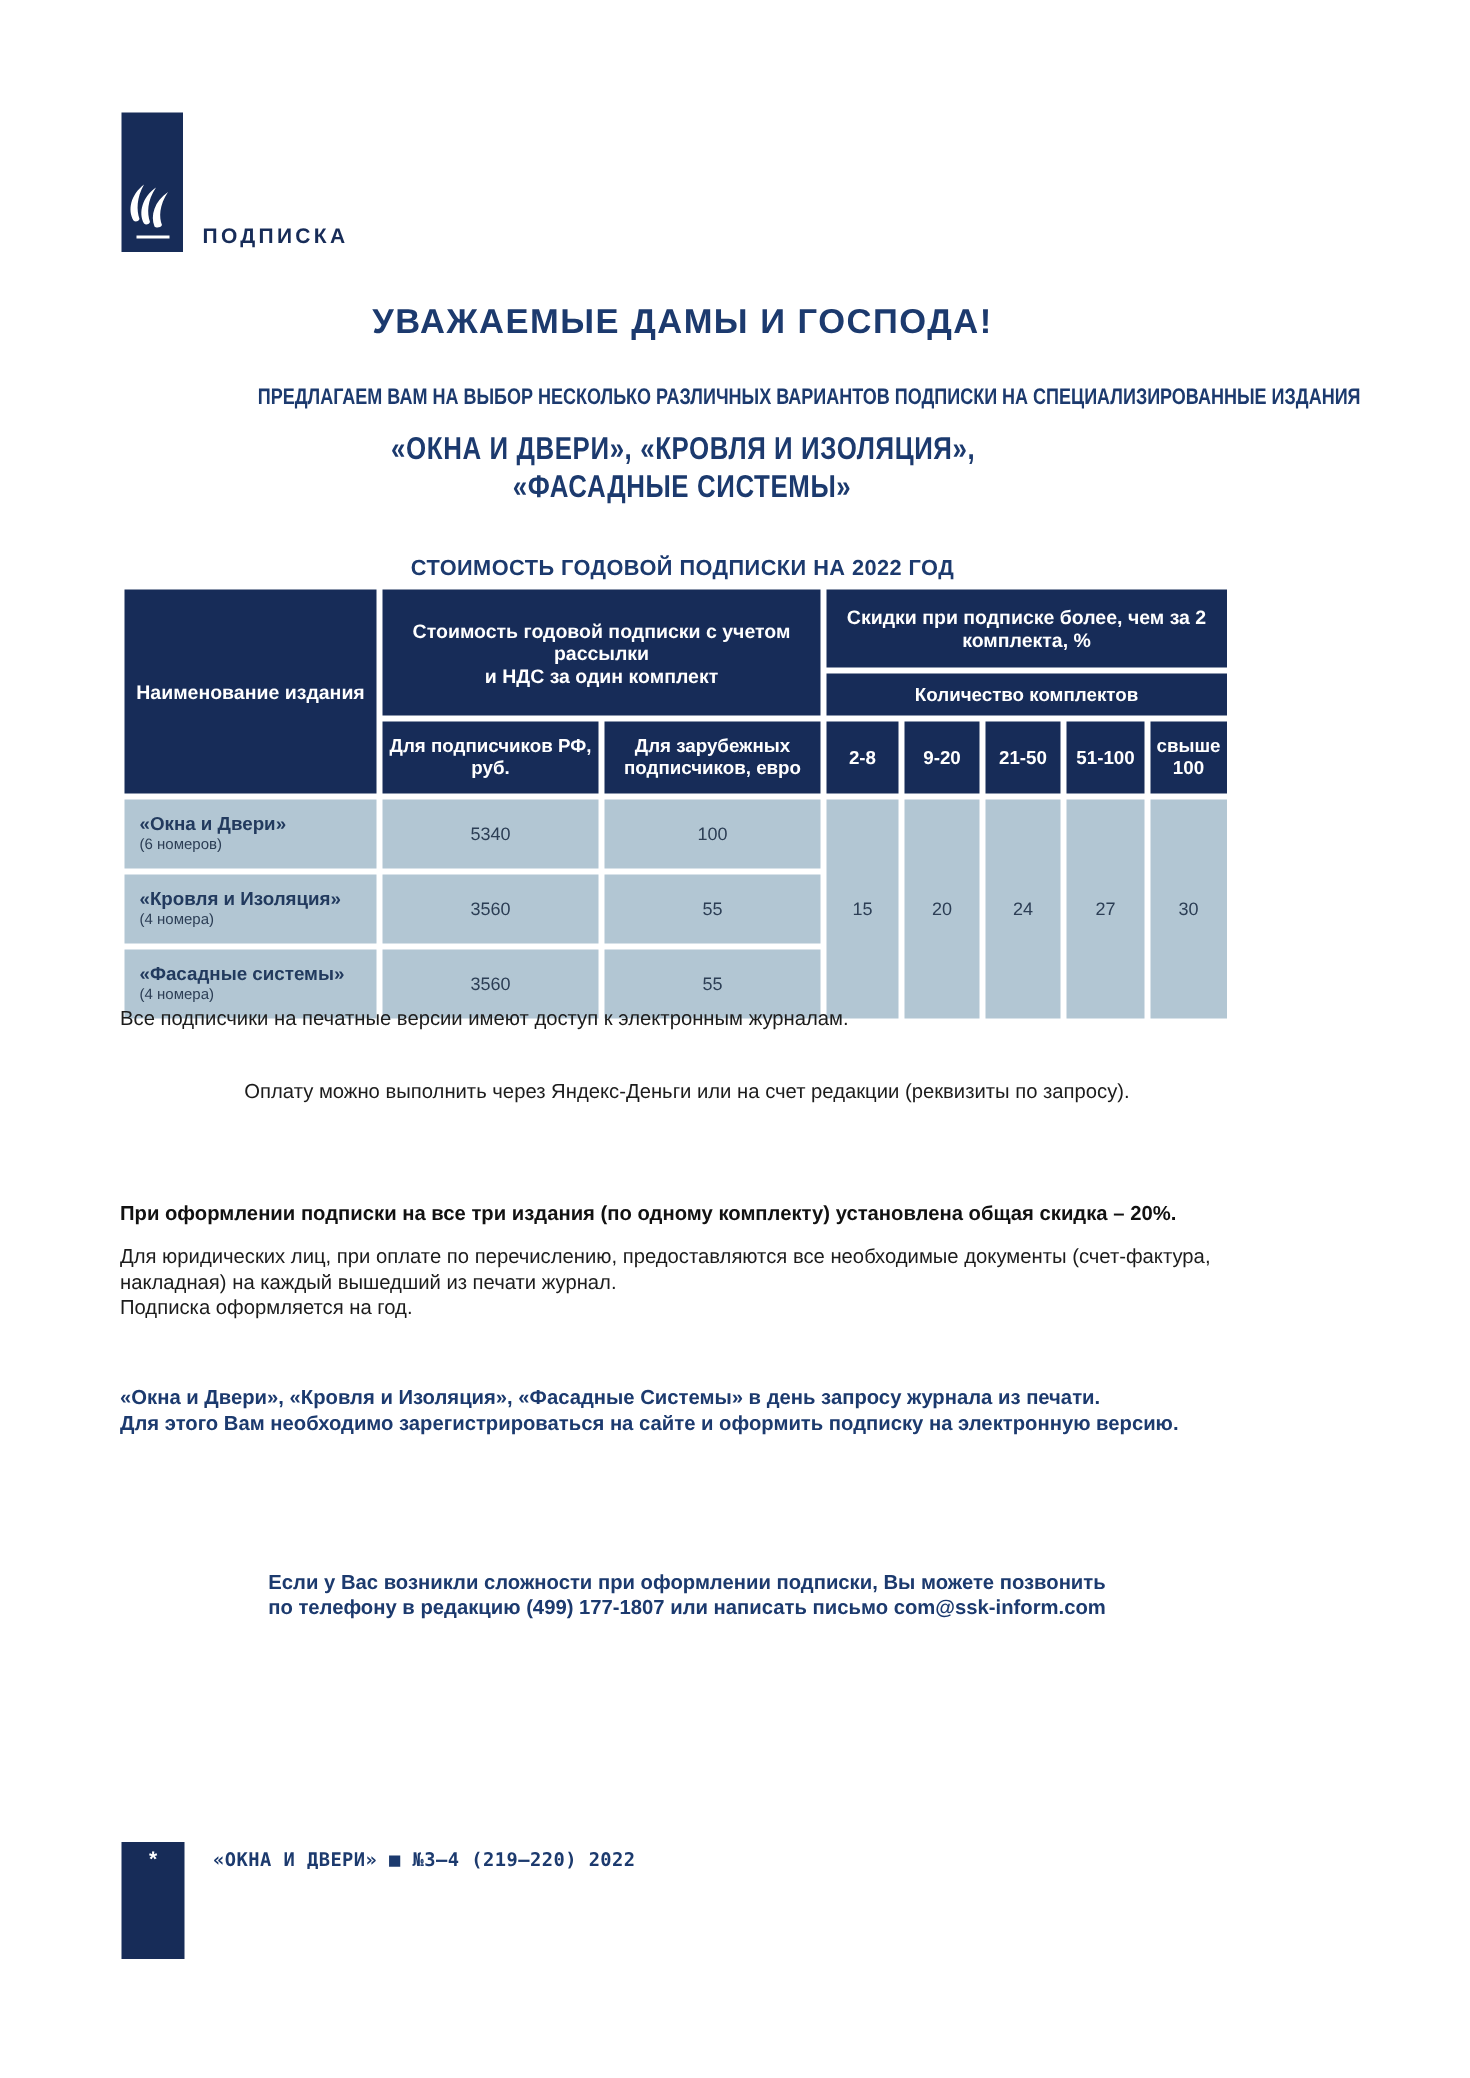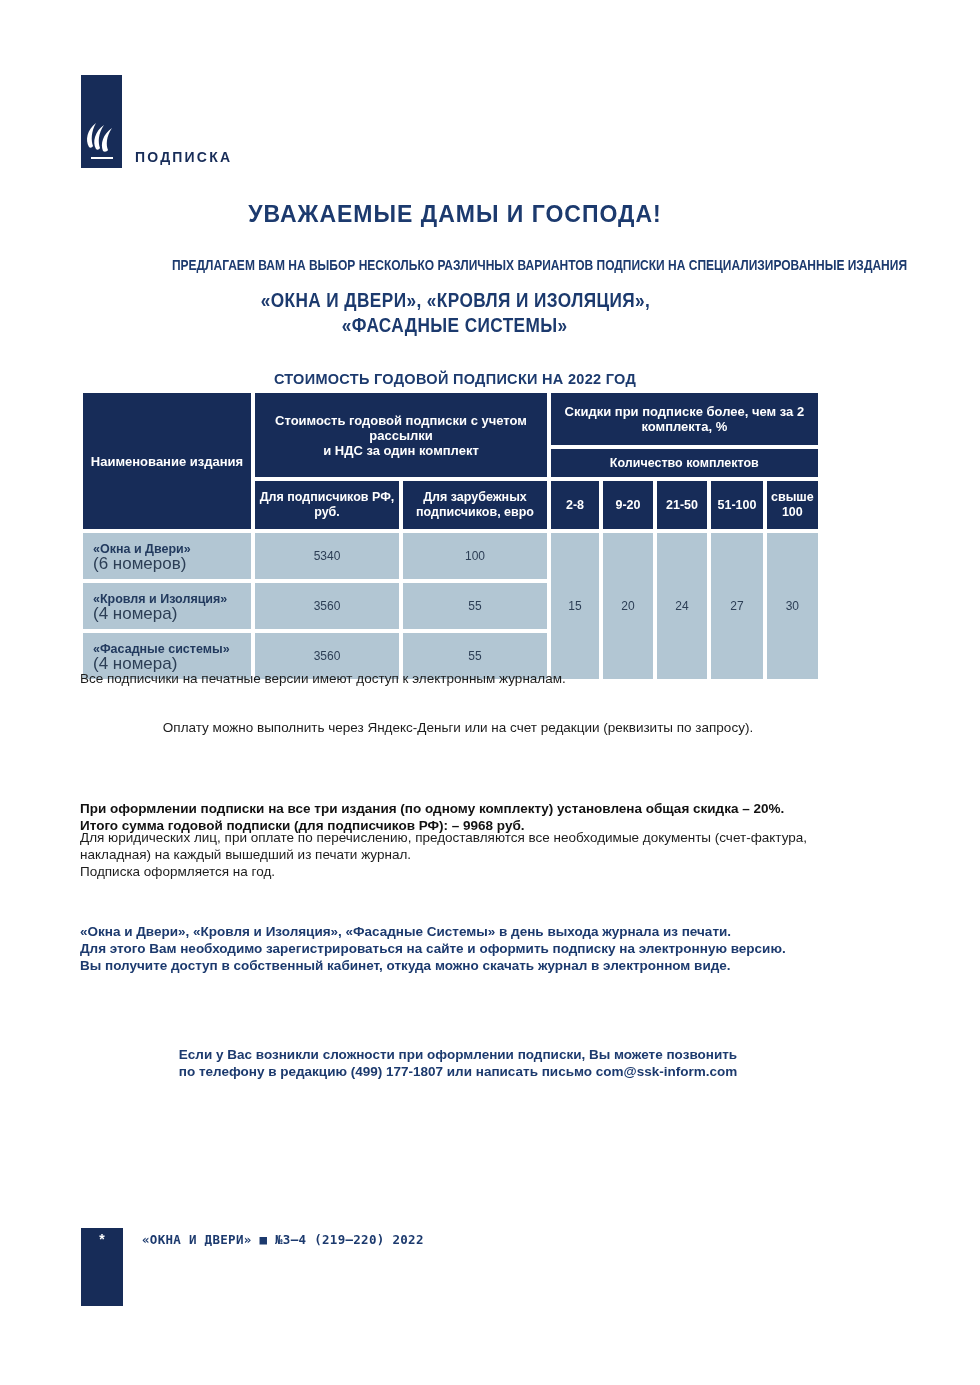--- a/index.html
+++ b/index.html
@@ -54,21 +54,21 @@
     padding:2px 4px;
   }
   th.group{font-size:13px;}
   th.prewrap{white-space:pre-line;}
   td{
     background:var(--row-bg);vertical-align:middle;text-align:center;
     font-size:12px;color:#2c3e55;padding:2px 4px;
   }
   td.name-cell{text-align:left;padding-left:10px;}
   .journal-name{font-weight:bold;font-size:12.5px;color:#223a5e;line-height:15px;}
-  .journal-issues{font-size:17px;color:#2c3e55;line-height:14px;}
+  .journal-issues{font-size:10px;color:#2c3e55;line-height:14px;}
 
   
   .para{left:80px;width:756px;font-size:13.5px;line-height:16.5px;color:var(--body-text);}
   .p1{top:671px;}
   .p2{top:720px;text-align:center;}
   .p3{top:764px;font-weight:bold;line-height:17px;color:#111111;margin-top:36px;}
   .p4{top:829px;text-align:justify;line-height:17px;}
   .p4 div:first-child,.p4 div:last-child{text-align:left;}
   .pdf-block{top:923px;font-weight:bold;color:var(--heading-navy);line-height:17px;}
   .contact{top:1046px;text-align:center;font-weight:bold;color:var(--heading-navy);line-height:17px;}
@@ -175,32 +175,30 @@
   </tbody>
     </table>
 </div>
 
 <div class="abs para p1">Все подписчики на печатные версии имеют доступ к электронным журналам.</div>
 
 <div class="abs para p2">Оплату можно выполнить через Яндекс-Деньги или на счет редакции (реквизиты по запросу).</div>
 
 <div class="abs para p3">
   <div>При оформлении подписки на все три издания (по одному комплекту) установлена общая скидка – 20%.</div>
-  <div>Итого сумма годовой подписки (для подписчиков РФ): – 9968 руб.</div>
 </div>
 
 <div class="abs para p4">
   <div>Для юридических лиц, при оплате по перечислению, предоставляются все необходимые документы (счет-фактура, накладная) на каждый вышедший из печати журнал.</div>
   <div>Подписка оформляется на год.</div>
 </div>
 
 <div class="abs para pdf-block">
-  <div>«Окна и Двери», «Кровля и Изоляция», «Фасадные Системы» в день выхода журнала из печати.</div>
+  <div>«Окна и Двери», «Кровля и Изоляция», «Фасадные Системы» в день запросу журнала из печати.</div>
   <div>Для этого Вам необходимо зарегистрироваться на сайте и оформить подписку на электронную версию.</div>
-  <div>Вы получите доступ в собственный кабинет, откуда можно скачать журнал в электронном виде.</div>
 </div>
 
 <div class="abs para contact">
   <div>Если у Вас возникли сложности при оформлении подписки, Вы можете позвонить</div>
   <div>по телефону в редакцию (499) 177-1807 или написать письмо com@ssk-inform.com</div>
 </div>
 
 <div class="abs footer-rect">
   <span>*</span>
 </div>

